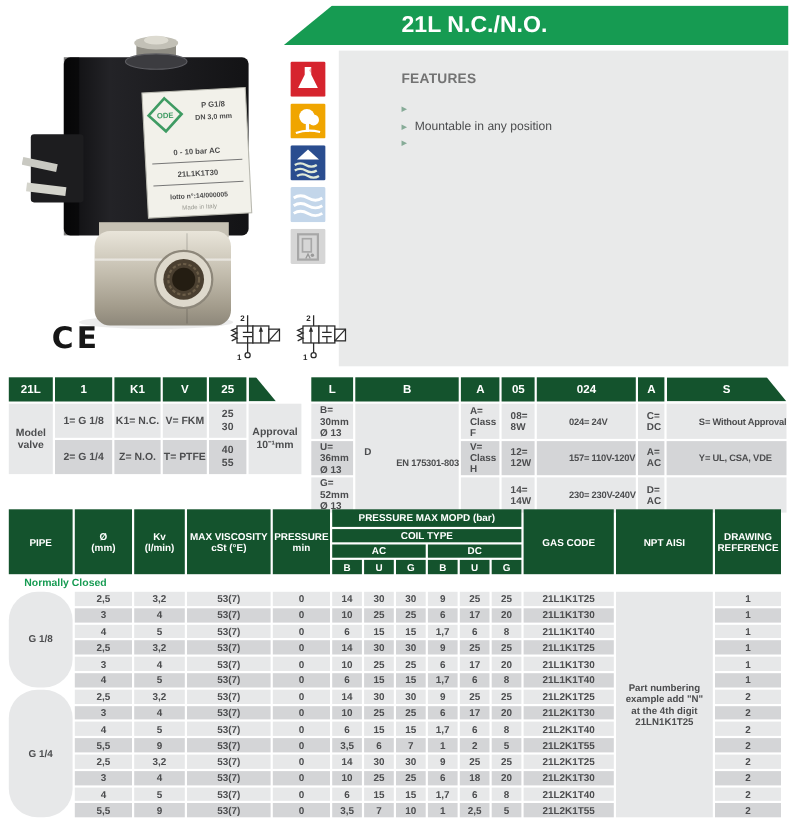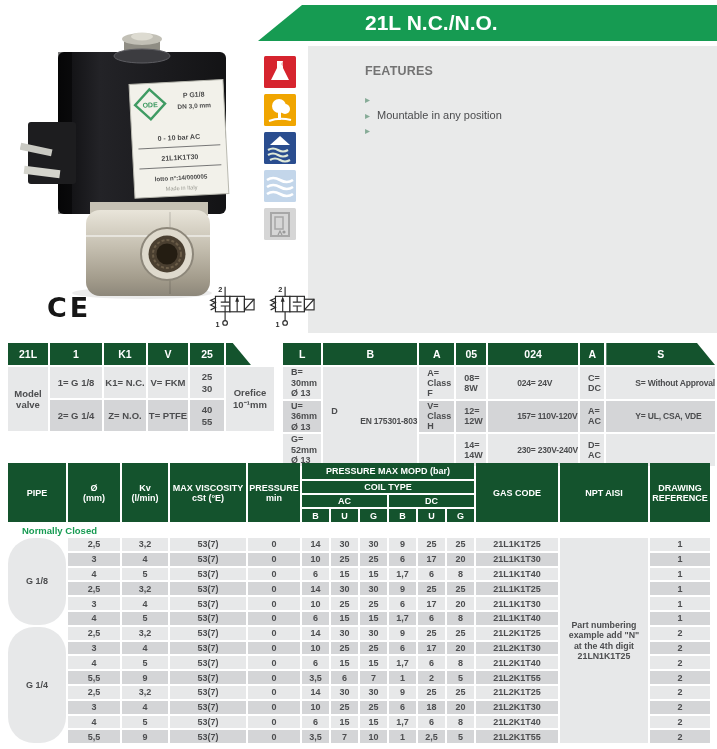--- a/index.html
+++ b/index.html
@@ -245,21 +245,21 @@
     <tr>
       <td class="lt" rowspan="2">Model valve</td>
       <td class="lt">1= G 1/8</td>
       <td class="lt">K1= N.C.</td>
       <td class="lt">V= FKM</td>
       <td class="lt num-stack">
         <div>25</div>
         <div>30</div>
       </td>
       <td class="lt num-stack" rowspan="2">
-        <div>Orefice</div>
+        <div>Approval</div>
         <div>10⁻¹mm</div>
       </td>
     </tr>
     <tr>
       <td class="dk">2= G 1/4</td>
       <td class="dk">Z= N.O.</td>
       <td class="dk">T= PTFE</td>
       <td class="dk num-stack">
         <div>40</div>
         <div>55</div>

